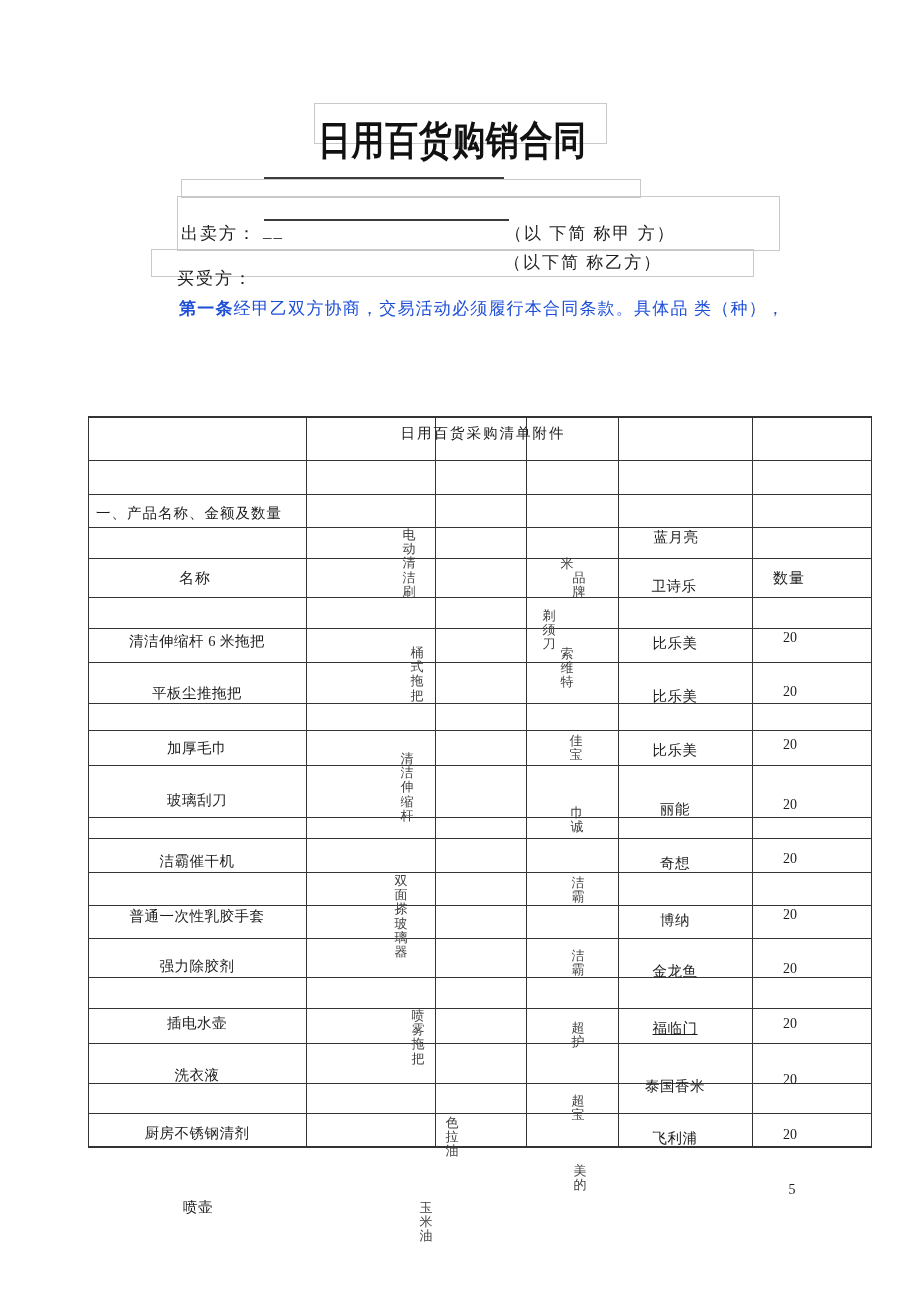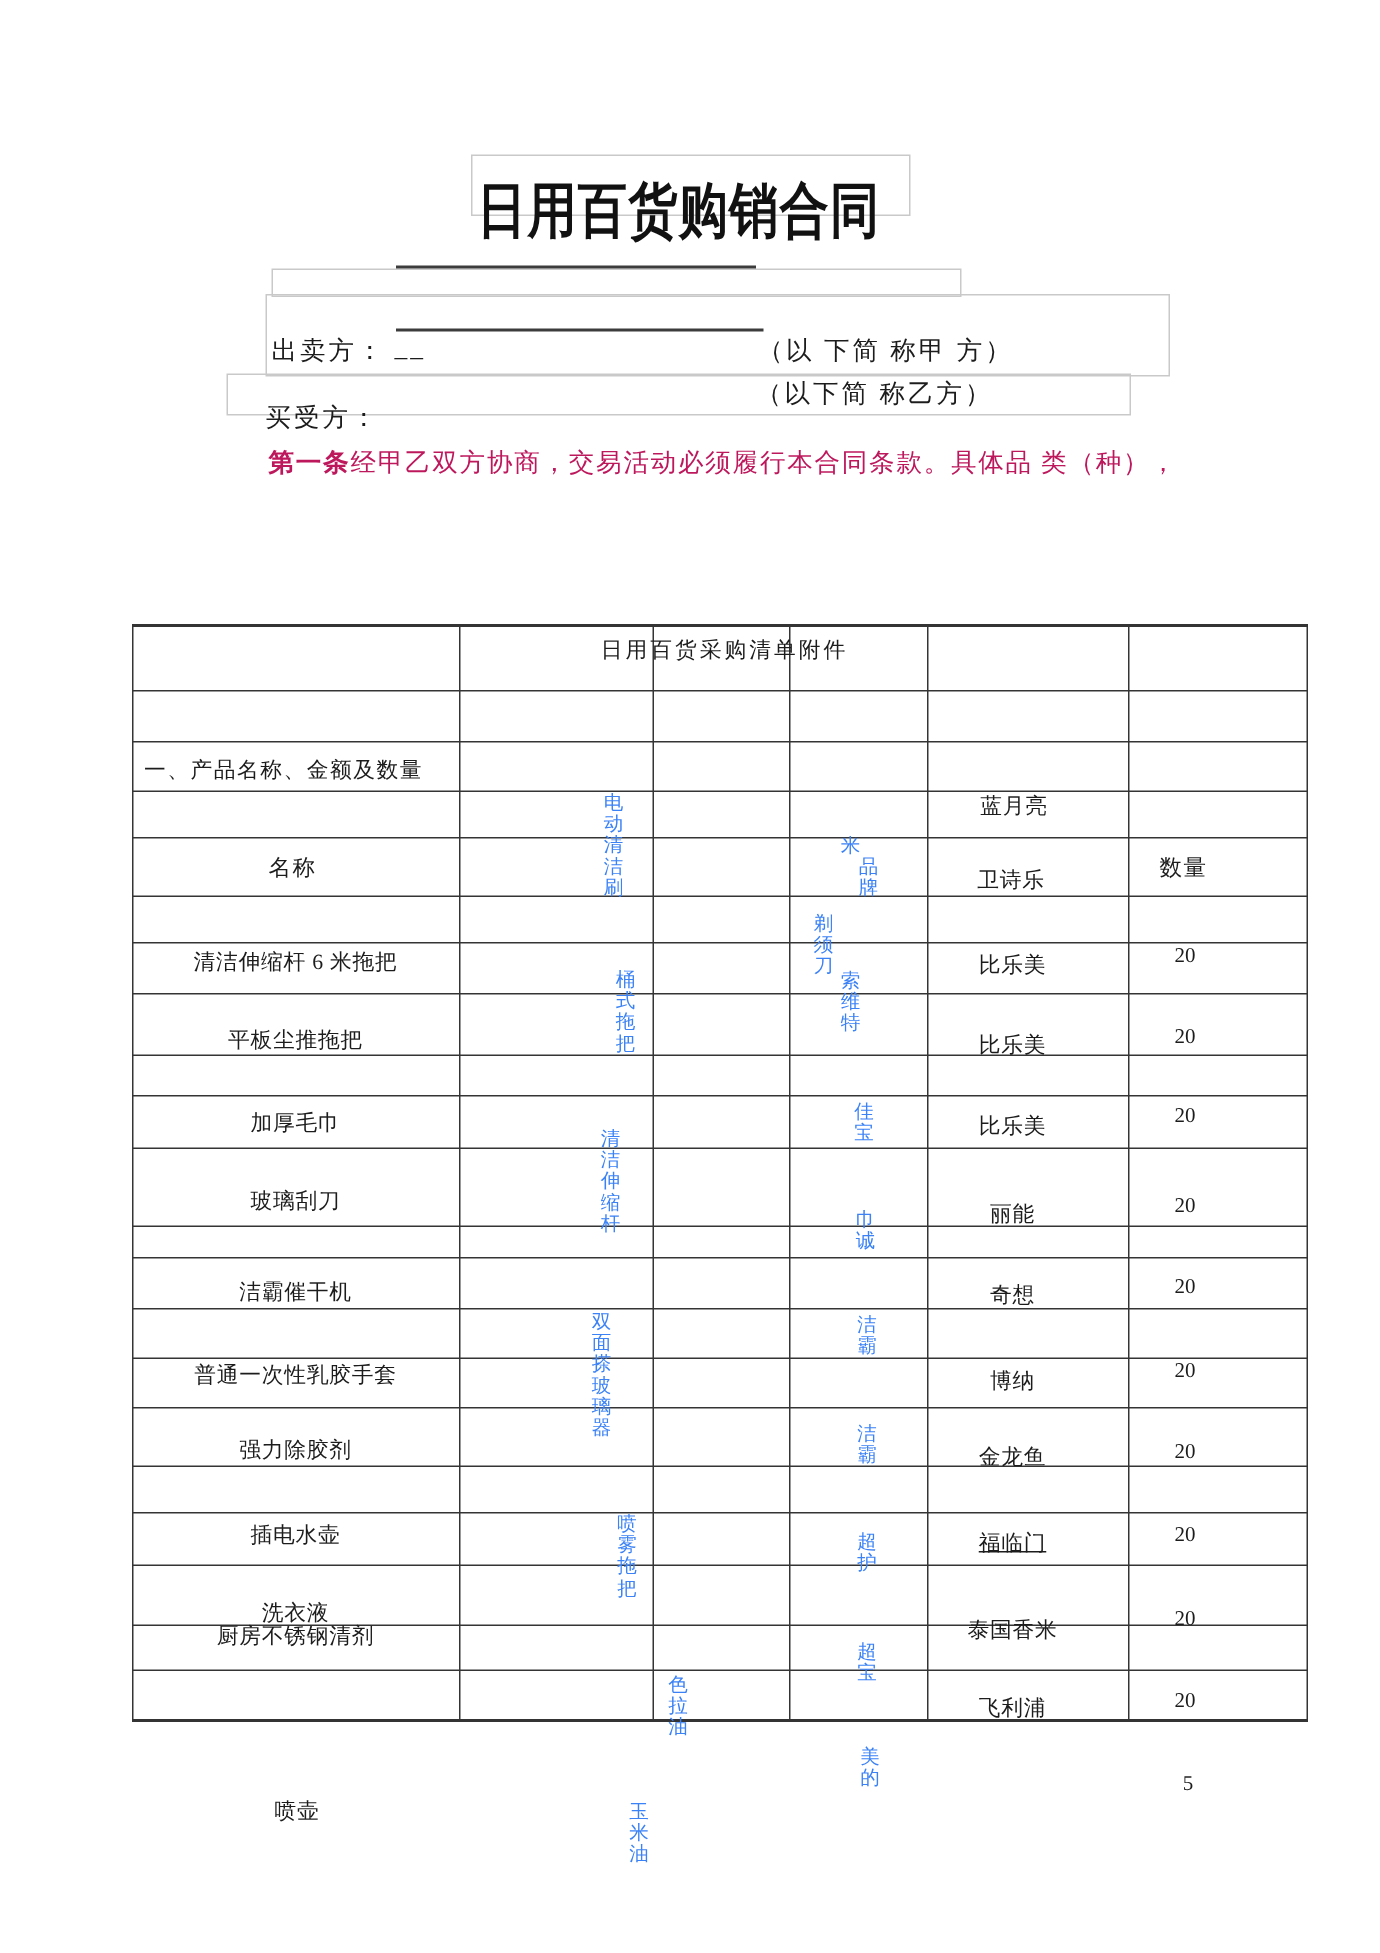--- a/index.html
+++ b/index.html
@@ -6,30 +6,30 @@
   .page{position:relative;width:920px;height:1302px;background:#fff;overflow:hidden;
         font-family:"Liberation Serif","DejaVu Serif",serif;}
   .t{position:absolute;font-family:"Liberation Serif","DejaVu Serif",serif;
      color:#1c1c1c;white-space:nowrap;}
   .c{transform:translateX(-50%);}
   .ct{font-size:14.5px;letter-spacing:.5px;}
   .hd{font-size:15px;letter-spacing:1px;}
   .num{font-size:14px;}
   .vt{position:absolute;transform:translateX(-50%);width:15px;font-size:13px;
       line-height:14.2px;text-align:center;word-break:break-all;white-space:normal;
-      font-family:"Liberation Serif","DejaVu Serif",serif;color:#3b82f6;}
+      font-family:"Liberation Serif","DejaVu Serif",serif;color:#404040;}
   .hb{position:absolute;left:88px;width:784px;height:1px;background:#343434;}
   .vb{position:absolute;top:416px;width:1px;height:731px;background:#343434;}
   .gbox{position:absolute;border:1px solid #c9c9c9;background:transparent;}
   .uline{position:absolute;height:2px;background:#3c3c3c;}
   .title{position:absolute;left:318px;top:113px;font-size:40px;font-weight:bold;
          letter-spacing:1px;transform:scaleX(.82);transform-origin:0 0;white-space:nowrap;
          color:#111;}
   .clause{position:absolute;left:88px;top:293px;width:756px;margin:0;
-          font-size:17px;line-height:31px;letter-spacing:1.2px;color:#be185d;
+          font-size:17px;line-height:31px;letter-spacing:1.2px;color:#1d4ed8;
           text-indent:91px;}
   .toptxt{font-size:17px;letter-spacing:2px;}
 </style>
 </head>
 <body>
 
 <div class="page">
 
   <div class="gbox" style="left:314px;top:103px;width:291px;height:39px;"></div>
   <div class="gbox" style="left:181px;top:179px;width:458px;height:17px;"></div>
@@ -118,21 +118,21 @@
   <div class="t num c" style="left:790px;top:961px;">20</div>
 
   <div class="t ct c" style="left:197px;top:1014px;">插电水壶</div>
   <div class="t ct c" style="left:675px;top:1019px;text-decoration:underline;">福临门</div>
   <div class="t num c" style="left:790px;top:1016px;">20</div>
 
   <div class="t ct c" style="left:197px;top:1066px;">洗衣液</div>
   <div class="t ct c" style="left:675px;top:1077px;">泰国香米</div>
   <div class="t num c" style="left:790px;top:1072px;">20</div>
 
-  <div class="t ct c" style="left:197px;top:1081px;text-align:center;">厨房不锈钢清剂</div>
+  <div class="t ct c" style="left:197px;top:1124px;text-align:center;">厨房不锈钢清剂</div>
   <div class="t ct c" style="left:675px;top:1129px;">飞利浦</div>
   <div class="t num c" style="left:790px;top:1127px;">20</div>
 
   <div class="t ct c" style="left:198px;top:1198px;">喷壶</div>
   <div class="vt" style="left:580px;top:1164px;">美的</div>
   <div class="t num c" style="left:792px;top:1182px;">5</div>
 
   <div class="vt" style="left:409px;top:528px;">电动清洁刷</div>
   <div class="vt" style="left:417px;top:646px;">桶式拖把</div>
   <div class="vt" style="left:407px;top:752px;">清洁伸缩杆</div>

